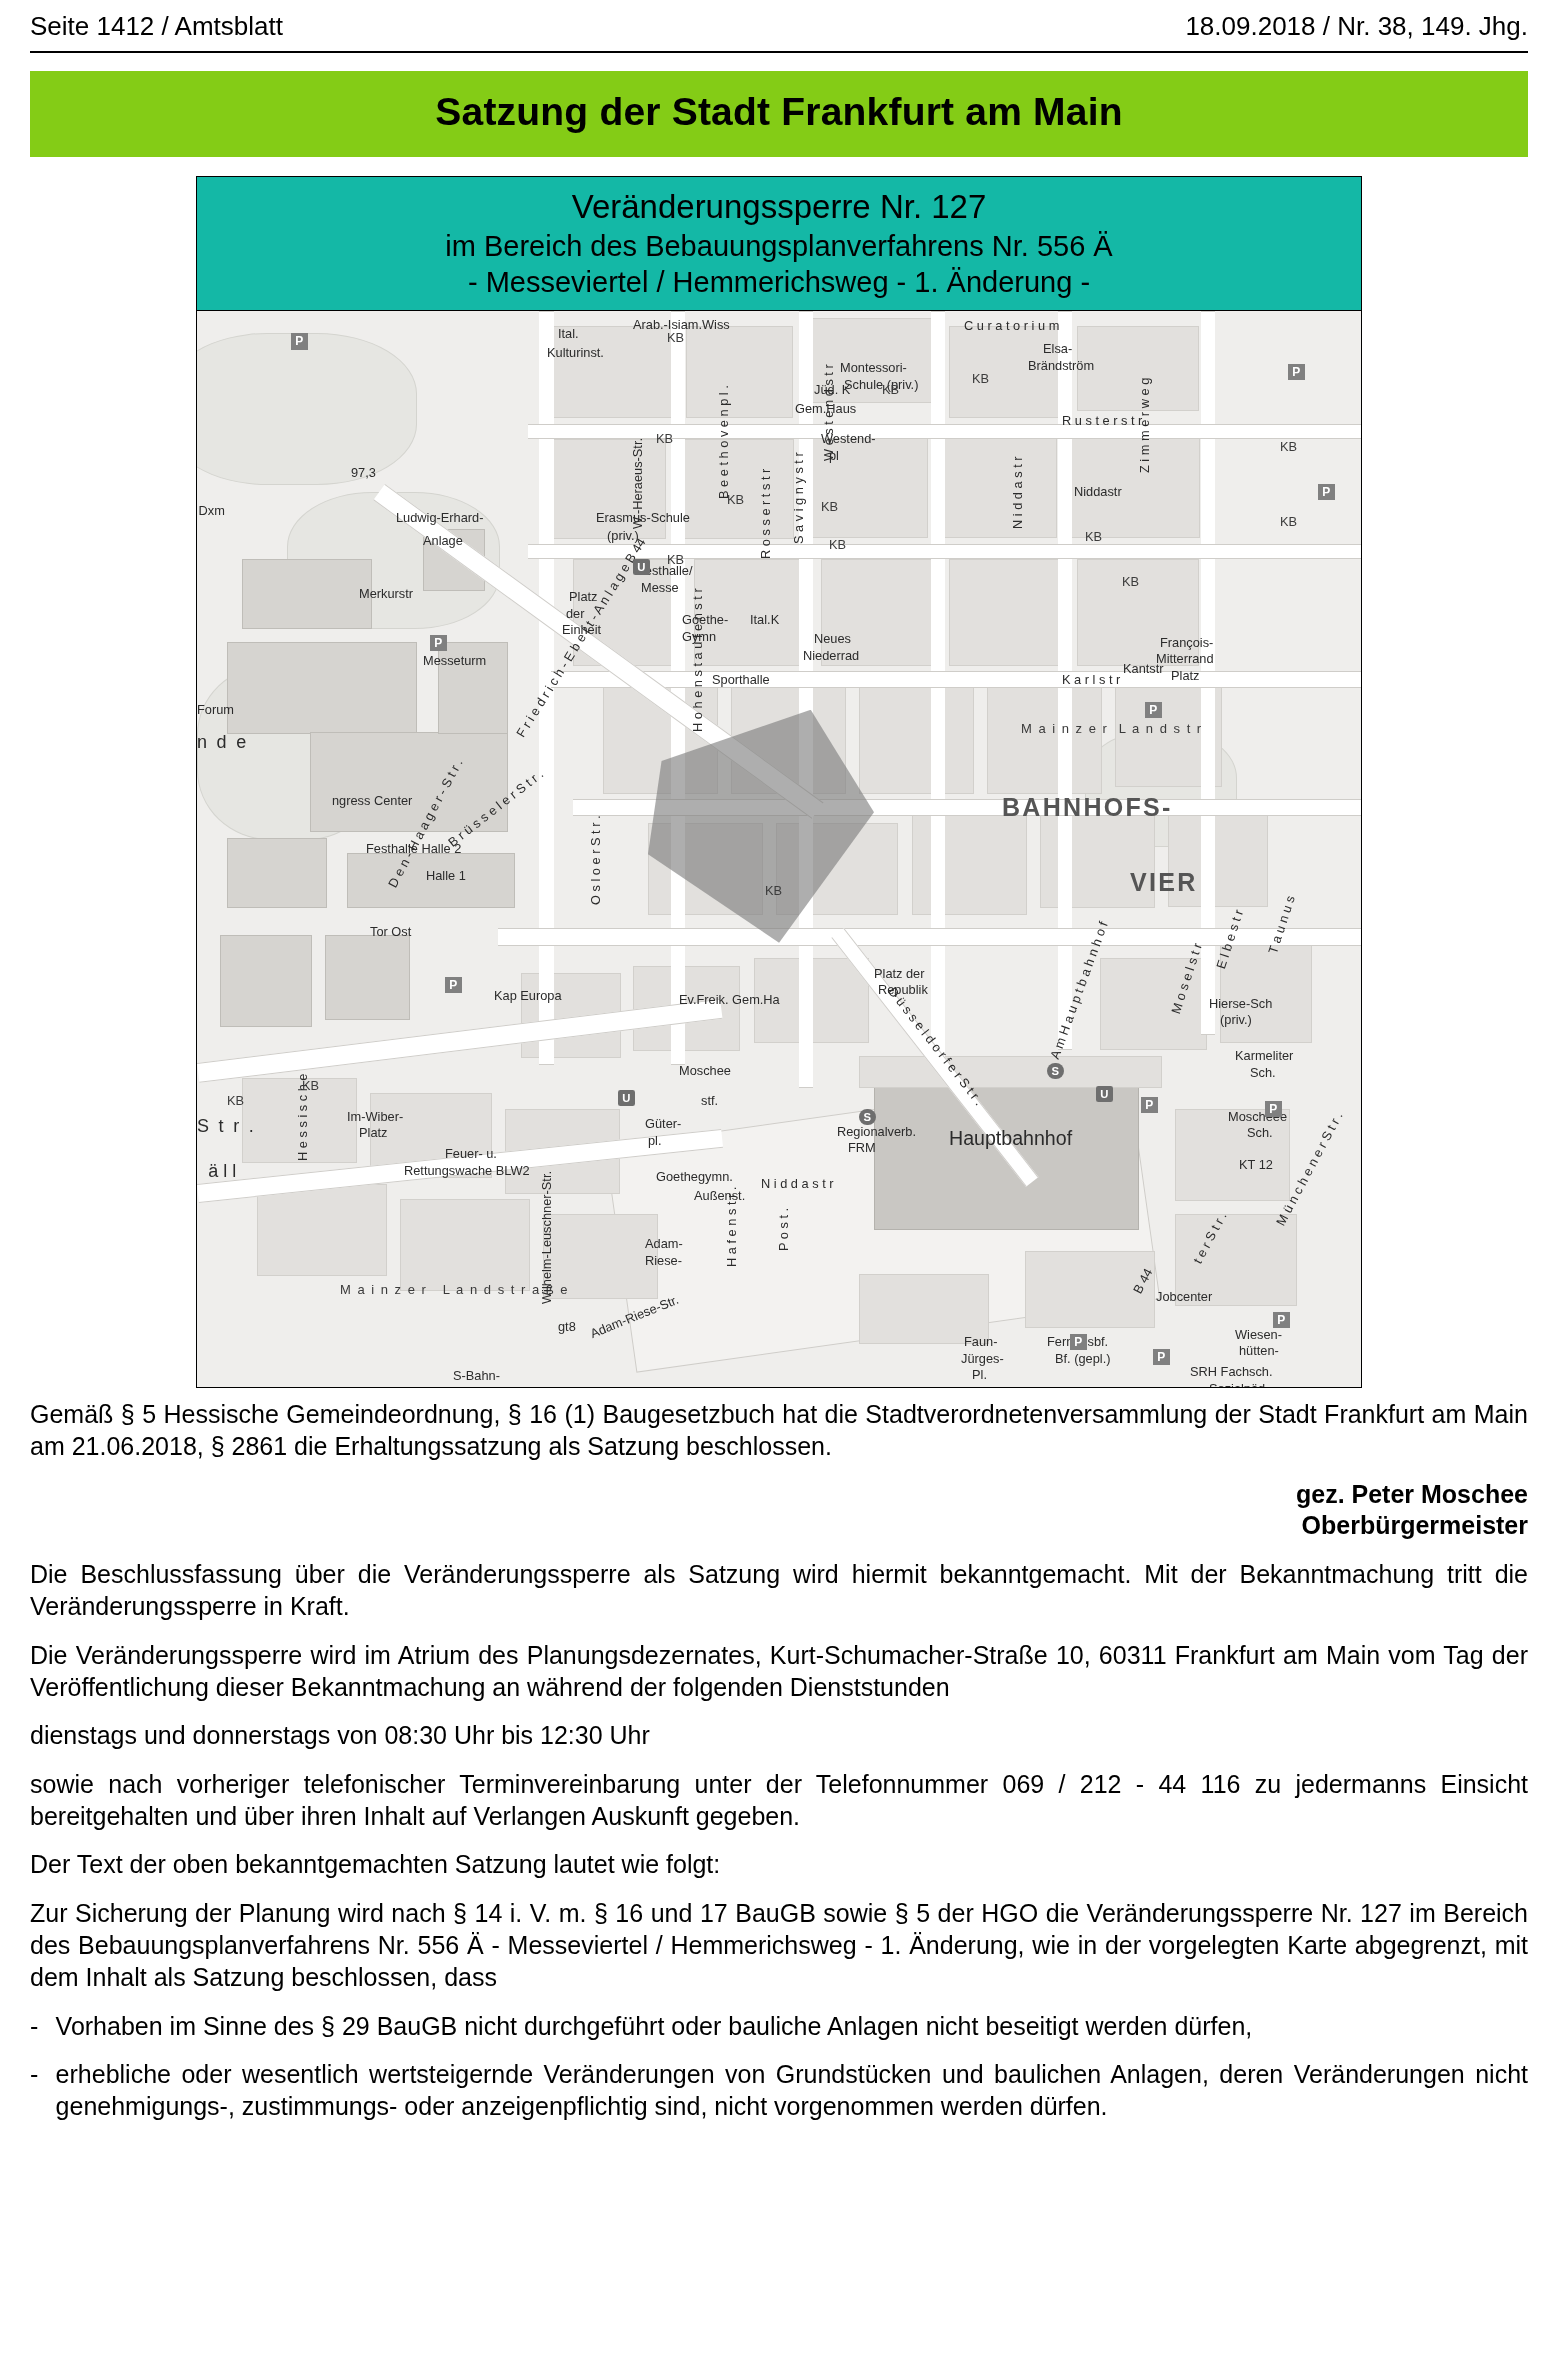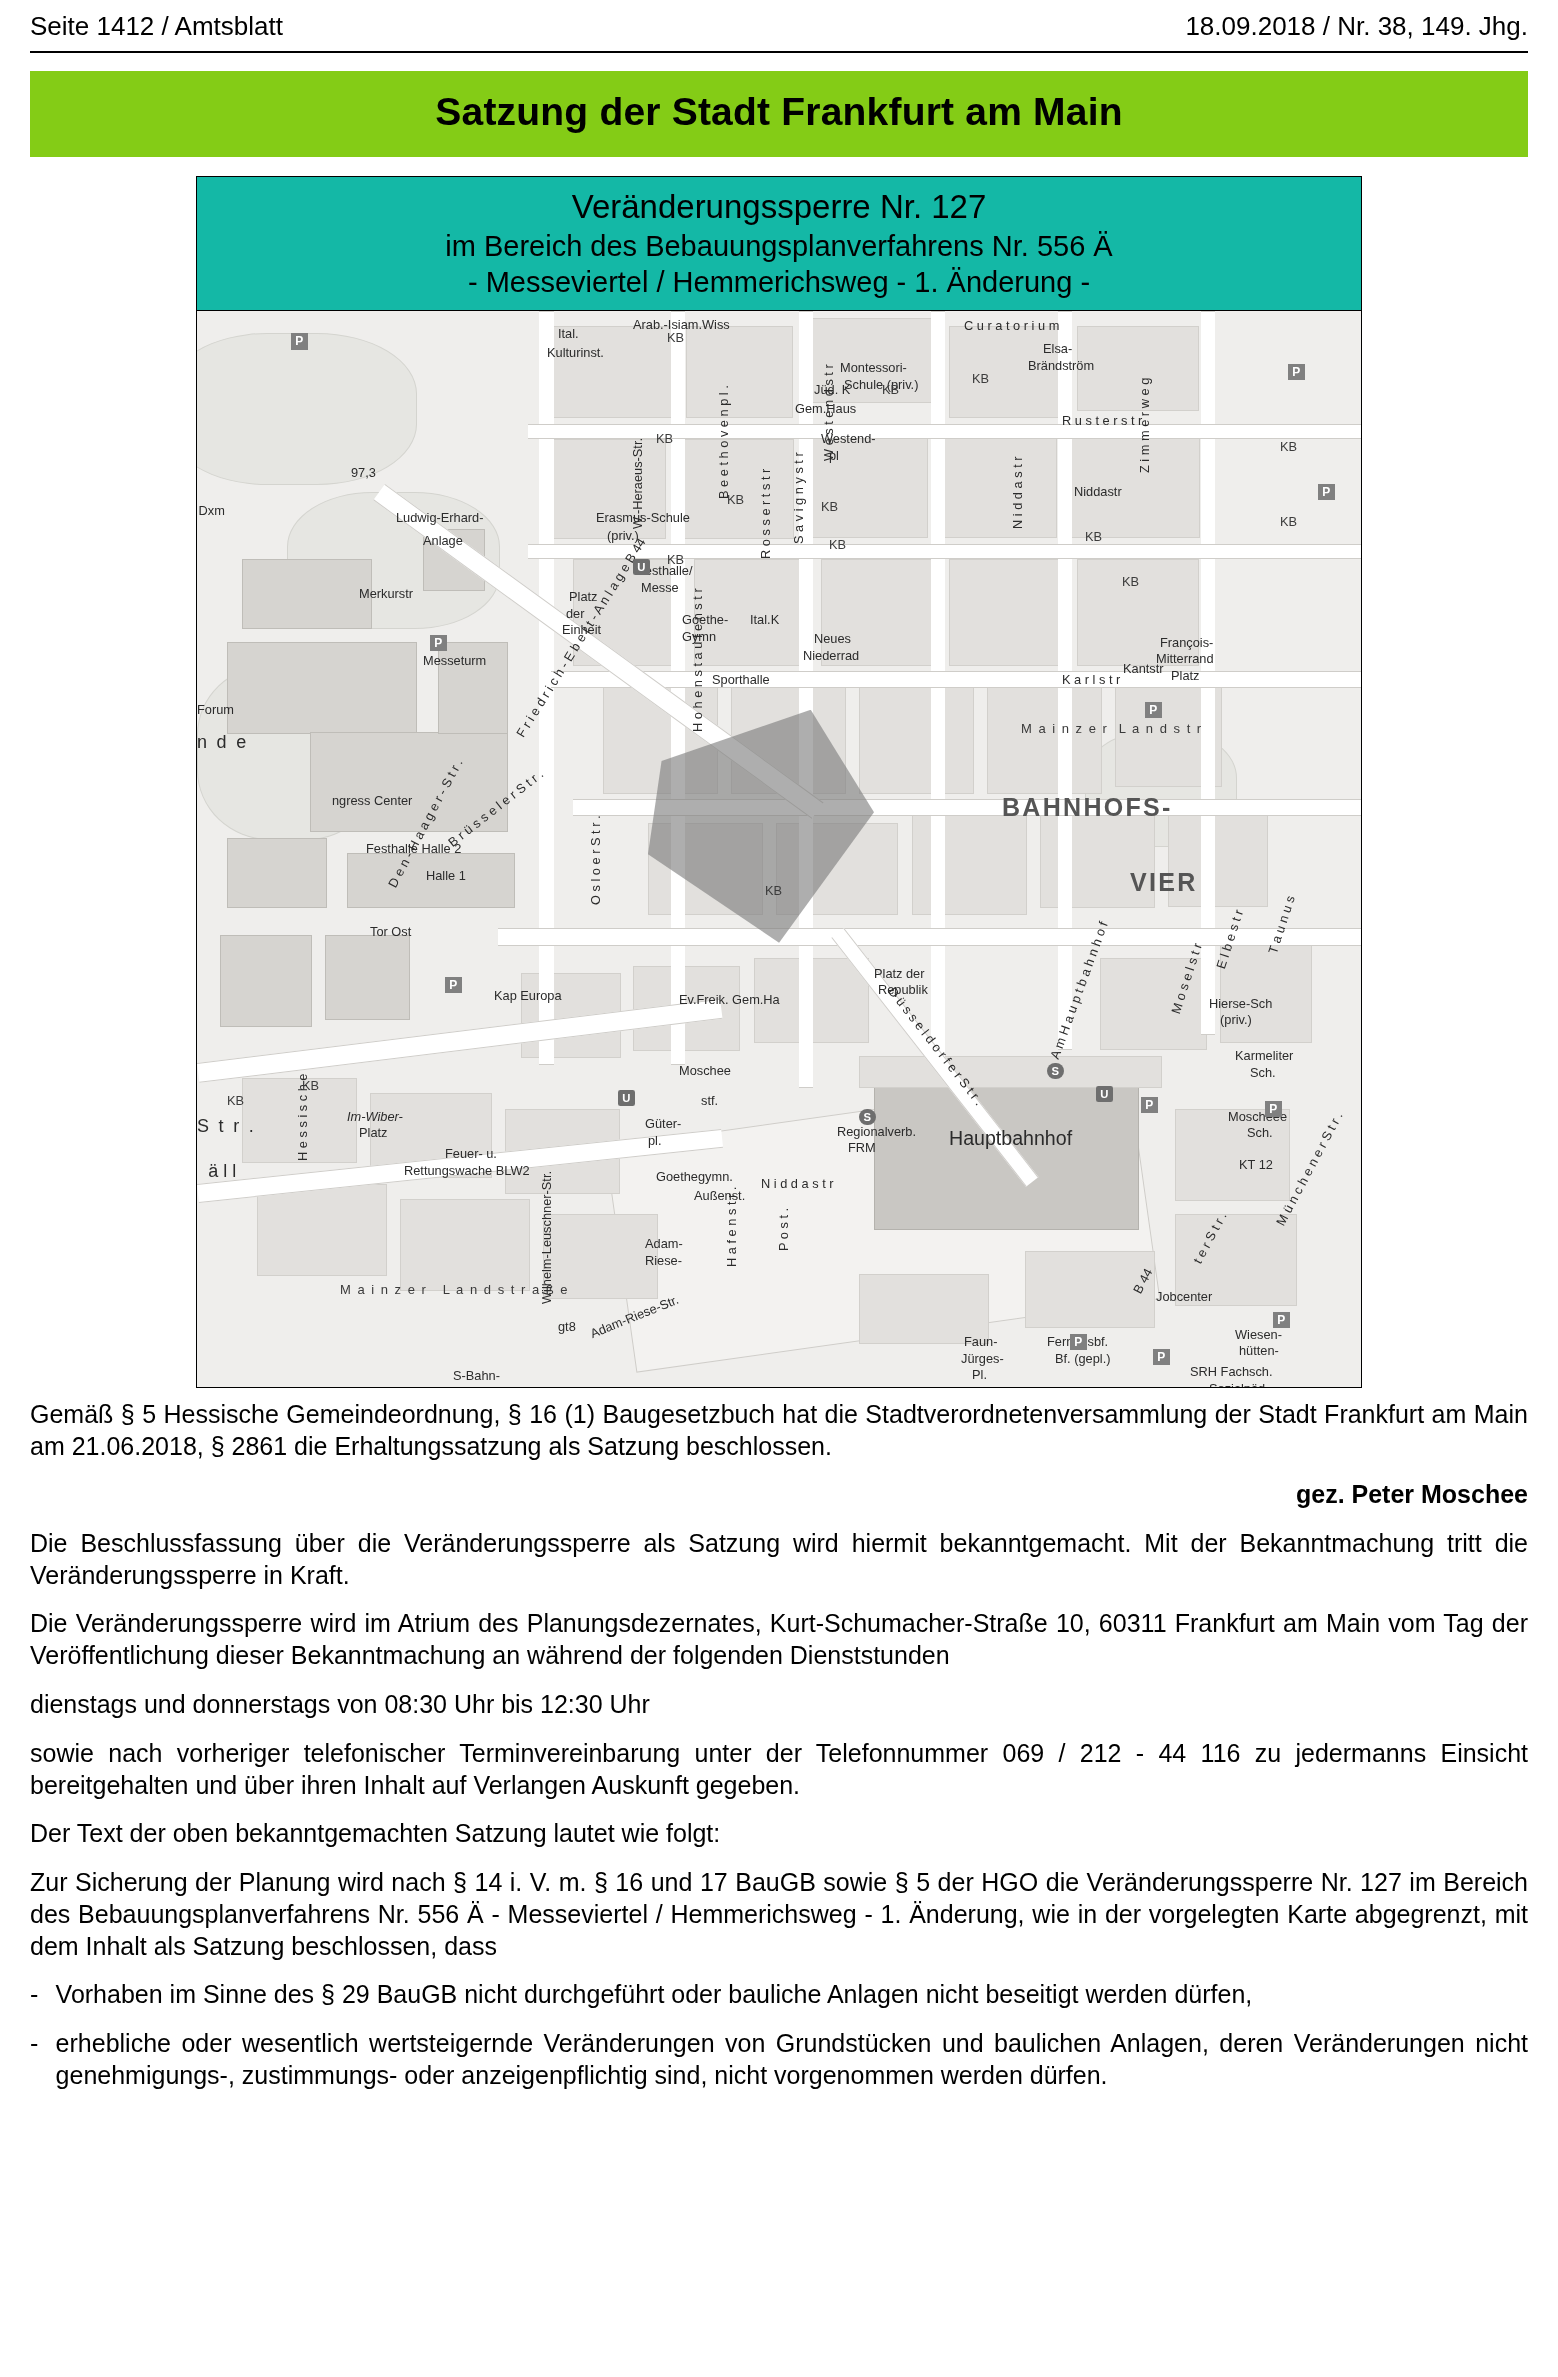--- a/index.html
+++ b/index.html
@@ -366,21 +366,21 @@
         <div class="mlabel" style="left:497px; top:877px;">Außenst.</div>
         <div class="mlabel" style="left:564px; top:865px;">N i d d a s t r</div>
         <div class="mlabel rot" style="left:527px; top:956px; transform: rotate(-90deg);">H a f e n s t r .</div>
         <div class="mlabel rot" style="left:579px; top:940px; transform: rotate(-90deg);">P o s t .</div>
         <div class="mlabel" style="left:448px; top:925px;">Adam-</div>
         <div class="mlabel" style="left:448px; top:942px;">Riese-</div>
         <div class="mlabel rot" style="left:342px; top:993px; transform: rotate(-90deg);">Wilhelm-Leuschner-Str.</div>
         <div class="mlabel rot" style="left:391px; top:1016px; transform: rotate(-22deg);">Adam-Riese-Str.</div>
         <div class="mlabel" style="left:248px; top:835px;">Feuer- u.</div>
         <div class="mlabel" style="left:207px; top:852px;">Rettungswache BLW2</div>
-        <div class="mlabel" style="left:150px; top:798px;font-style:italic;">Im-Wiber-</div>
+        <div class="mlabel" style="left:150px; top:798px;">Im-Wiber-</div>
         <div class="mlabel" style="left:162px; top:814px;">Platz</div>
         <div class="mlabel rot" style="left:98px; top:850px; transform: rotate(-90deg);">H e s s i s c h e</div>
         <div class="mlabel" style="left:1031px;top:798px;">Moscheee</div>
         <div class="mlabel" style="left:1050px;top:814px;">Sch.</div>
         <div class="mlabel" style="left:1042px;top:846px;">KT 12</div>
         <div class="mlabel" style="left:1038px;top:737px;">Karmeliter</div>
         <div class="mlabel" style="left:1053px;top:754px;">Sch.</div>
         <div class="mlabel" style="left:1012px;top:685px;">Hierse-Sch</div>
         <div class="mlabel" style="left:1023px;top:701px;">(priv.)</div>
         <div class="mlabel rot" style="left:971px; top:700px; transform: rotate(-72deg);">M o s e l s t r</div>
@@ -452,20 +452,21 @@
       </div>
     </div>
 
   </div>
 
   <div class="body-text">
     <p>Gemäß § 5 Hessische Gemeindeordnung, § 16 (1) Baugesetzbuch hat die Stadtverordnetenversammlung der Stadt Frankfurt am Main am 21.06.2018, § 2861 die Erhaltungssatzung als Satzung beschlossen.</p>
 
     <div class="signature">
       <div>gez. Peter Moschee</div>
+      <div>Oberbürgermeister</div>
     </div>
 
     <p>Die Beschlussfassung über die Veränderungssperre als Satzung wird hiermit bekanntgemacht. Mit der Bekanntmachung tritt die Veränderungssperre in Kraft.</p>
     <p>Die Veränderungssperre wird im Atrium des Planungsdezernates, Kurt-Schumacher-Straße 10, 60311 Frankfurt am Main vom Tag der Veröffentlichung dieser Bekanntmachung an während der folgenden Dienststunden</p>
     <p class="nojust">dienstags und donnerstags von 08:30 Uhr bis 12:30 Uhr</p>
     <p>sowie nach vorheriger telefonischer Terminvereinbarung unter der Telefonnummer 069 / 212 - 44 116 zu jedermanns Einsicht bereitgehalten und über ihren Inhalt auf Verlangen Auskunft gegeben.</p>
     <p class="nojust">Der Text der oben bekanntgemachten Satzung lautet wie folgt:</p>
     <p>Zur Sicherung der Planung wird nach § 14 i. V. m. § 16 und 17 BauGB sowie § 5 der HGO die Veränderungssperre Nr. 127 im Bereich des Bebauungsplanverfahrens Nr. 556 Ä - Messeviertel / Hemmerichsweg - 1. Änderung, wie in der vorgelegten Karte abgegrenzt, mit dem Inhalt als Satzung beschlossen, dass</p>
 
     <ul class="dashlist">

